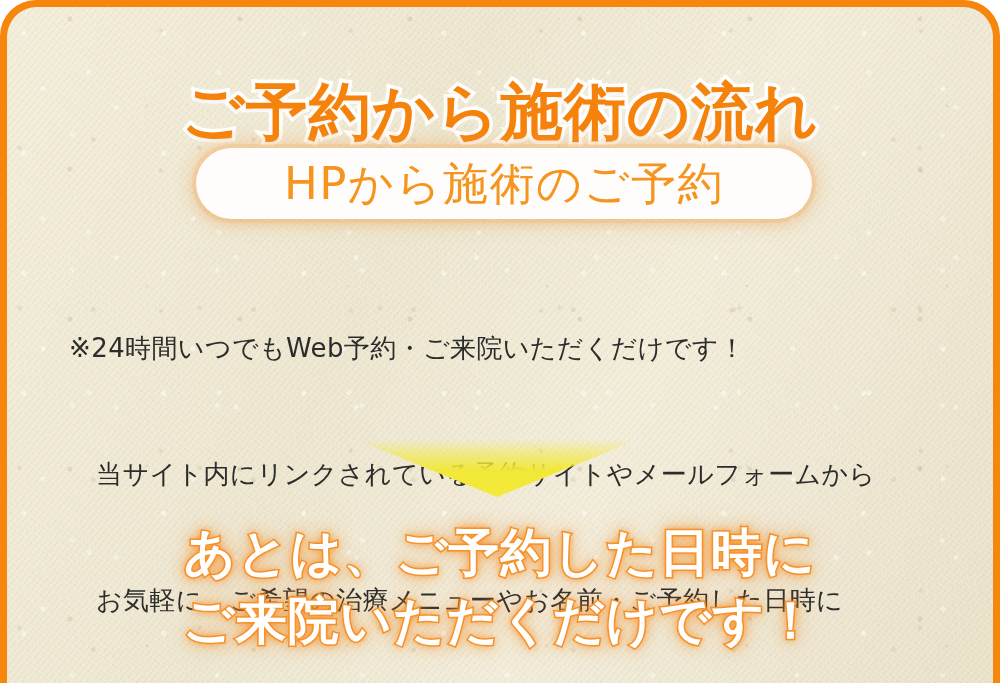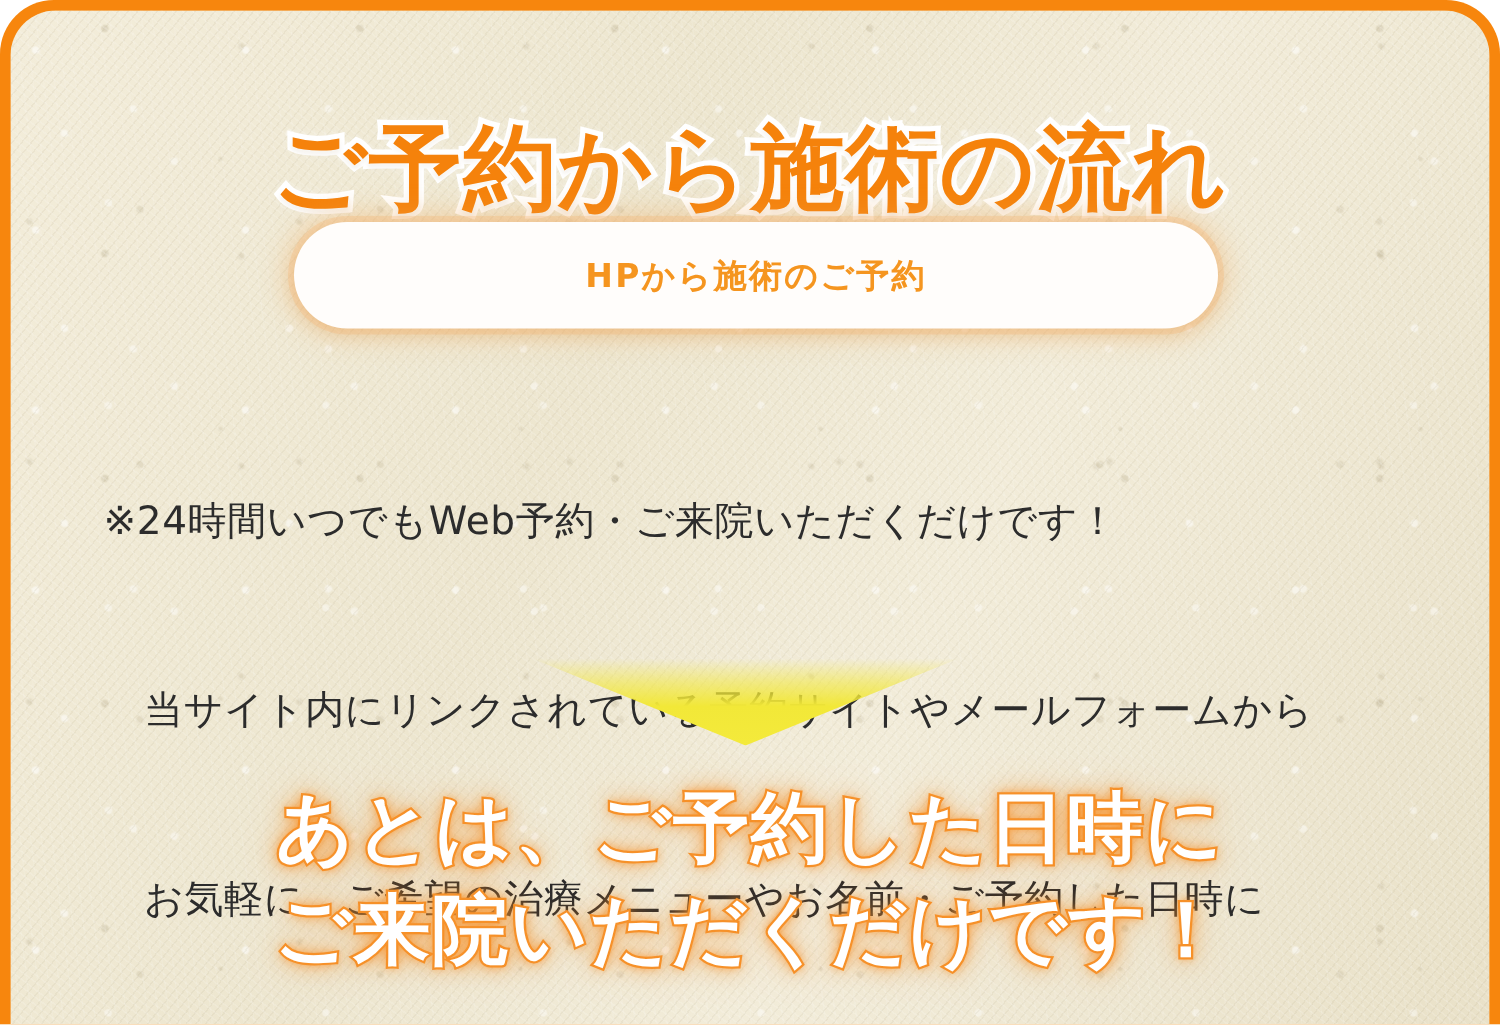--- a/index.html
+++ b/index.html
@@ -100,22 +100,22 @@
     display: flex;
     align-items: center;
     justify-content: center;
     background: #FFFDFB;
     border-radius: 38px;
     box-shadow:
       0 0 0 4px rgba(247,180,110,.28),
       0 0 16px 8px rgba(243,166,84,.30),
       0 3px 10px rgba(182,126,52,.18);
     font-family: "DejaVu Sans", sans-serif;
-    font-size: 22px;
-    font-weight: 700;
+    font-size: 45px;
+    font-weight: 400;
     color: #F5951F;
     letter-spacing: 1.5px;
     white-space: nowrap;
   }
 
   
   #body-note {
     position: absolute;
     top: 236px;
     left: 62px;

